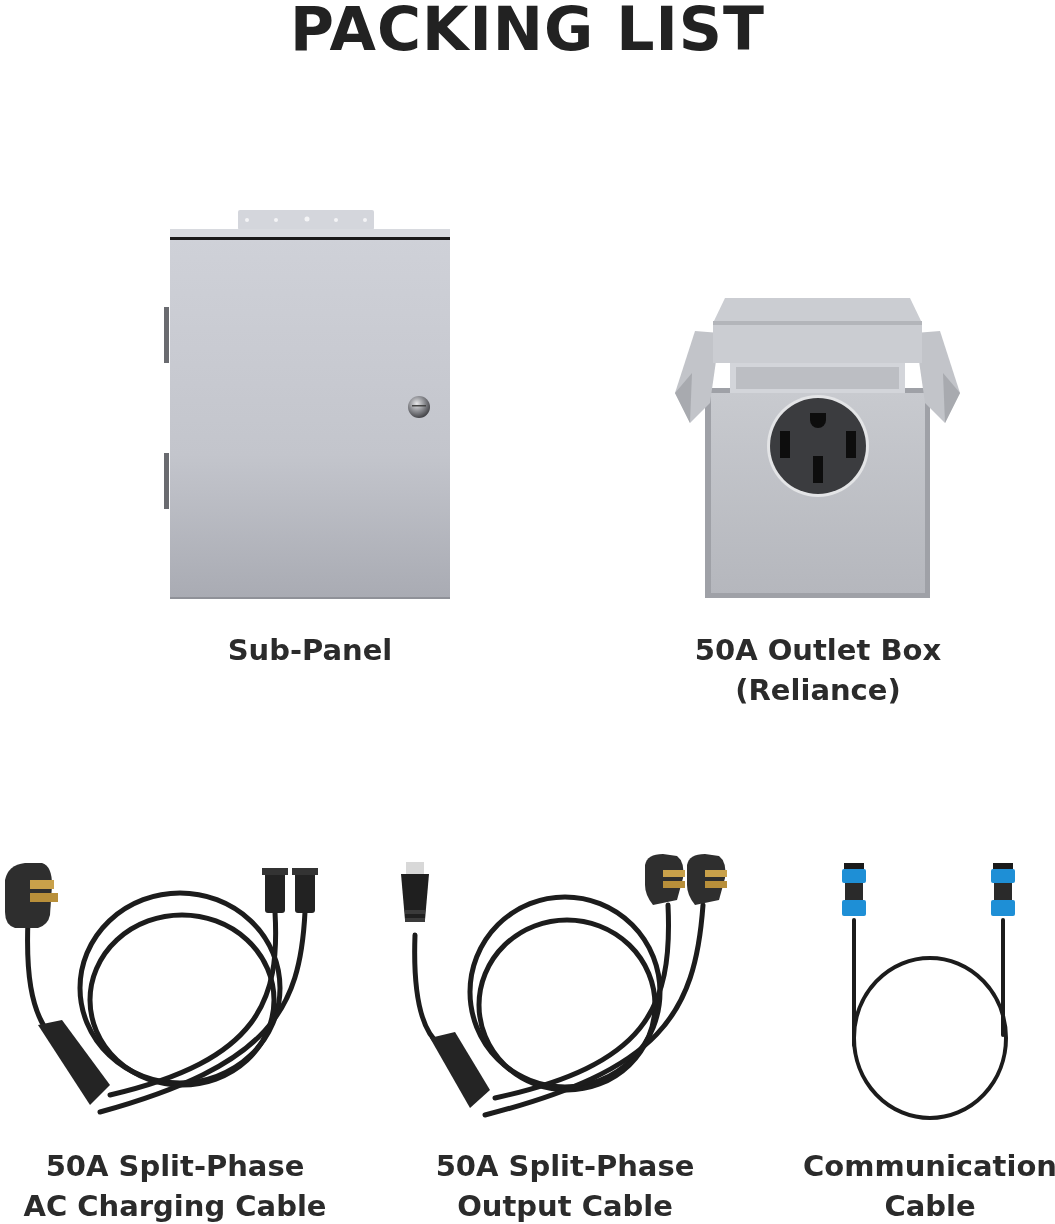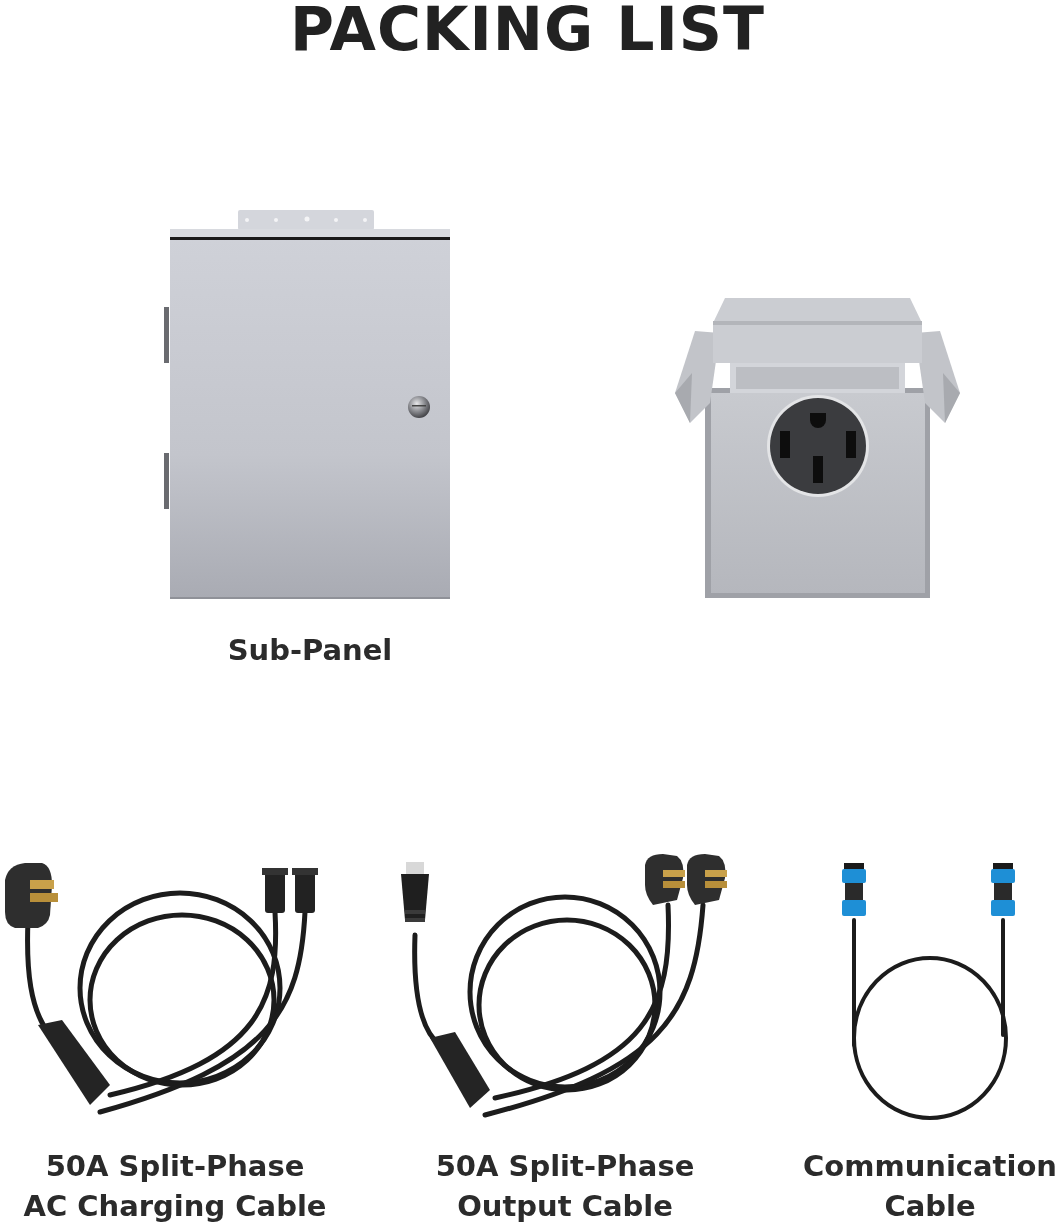--- a/index.html
+++ b/index.html
@@ -89,20 +89,22 @@
 
     <circle cx="148" cy="153" r="51" fill="#e3e4e6"></circle>
     <circle cx="148" cy="153" r="48" fill="#3b3c3f"></circle>
     <path d="M140,120 L156,120 L156,127 A8,8 0 0 1 140,127 Z" fill="#0d0d0d"></path>
     <rect x="110" y="138" width="10" height="27" fill="#0d0d0d"></rect>
     <rect x="176" y="138" width="10" height="27" fill="#0d0d0d"></rect>
     <rect x="143" y="163" width="10" height="27" fill="#0d0d0d"></rect>
   </svg>
 </div>
 <div class="caption" style="left:668px; top:630px; width:300px;">
+  <span>50A Outlet Box</span>
+  <span>(Reliance)</span>
 </div>
 
 <div class="item" style="left:0px; top:850px; width:360px; height:290px;">
   <svg width="360" height="290" viewBox="0 0 360 290">
     <g fill="none" stroke="#1c1c1c" stroke-width="5" stroke-linecap="round">
 
       <ellipse cx="180" cy="138" rx="100" ry="95"></ellipse>
       <ellipse cx="182" cy="150" rx="92" ry="85"></ellipse>
 
       <path d="M28,70 C26,120 30,160 50,185"></path>

